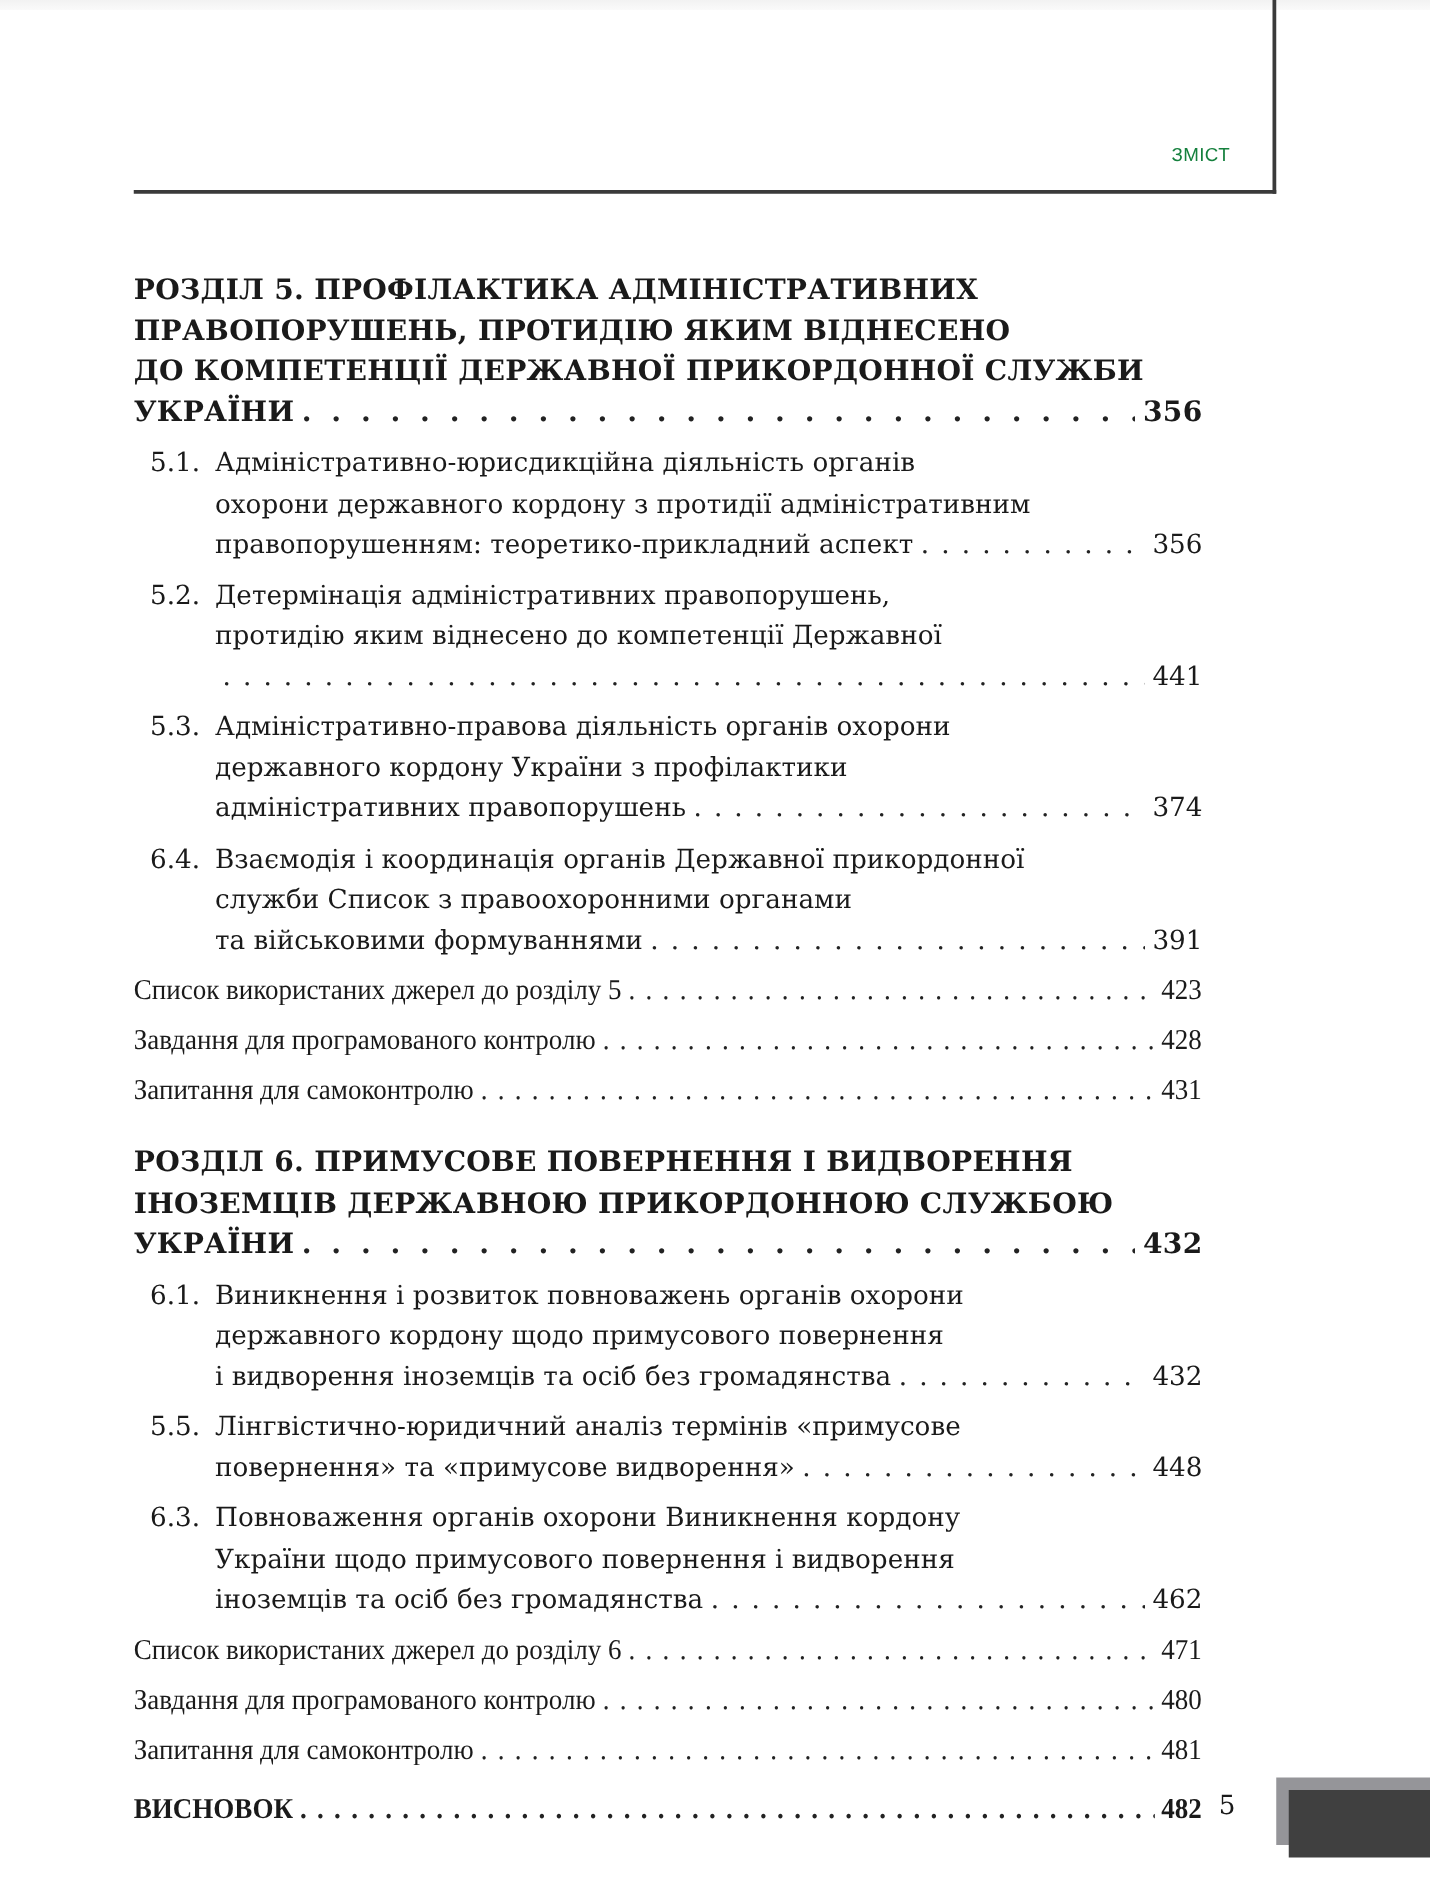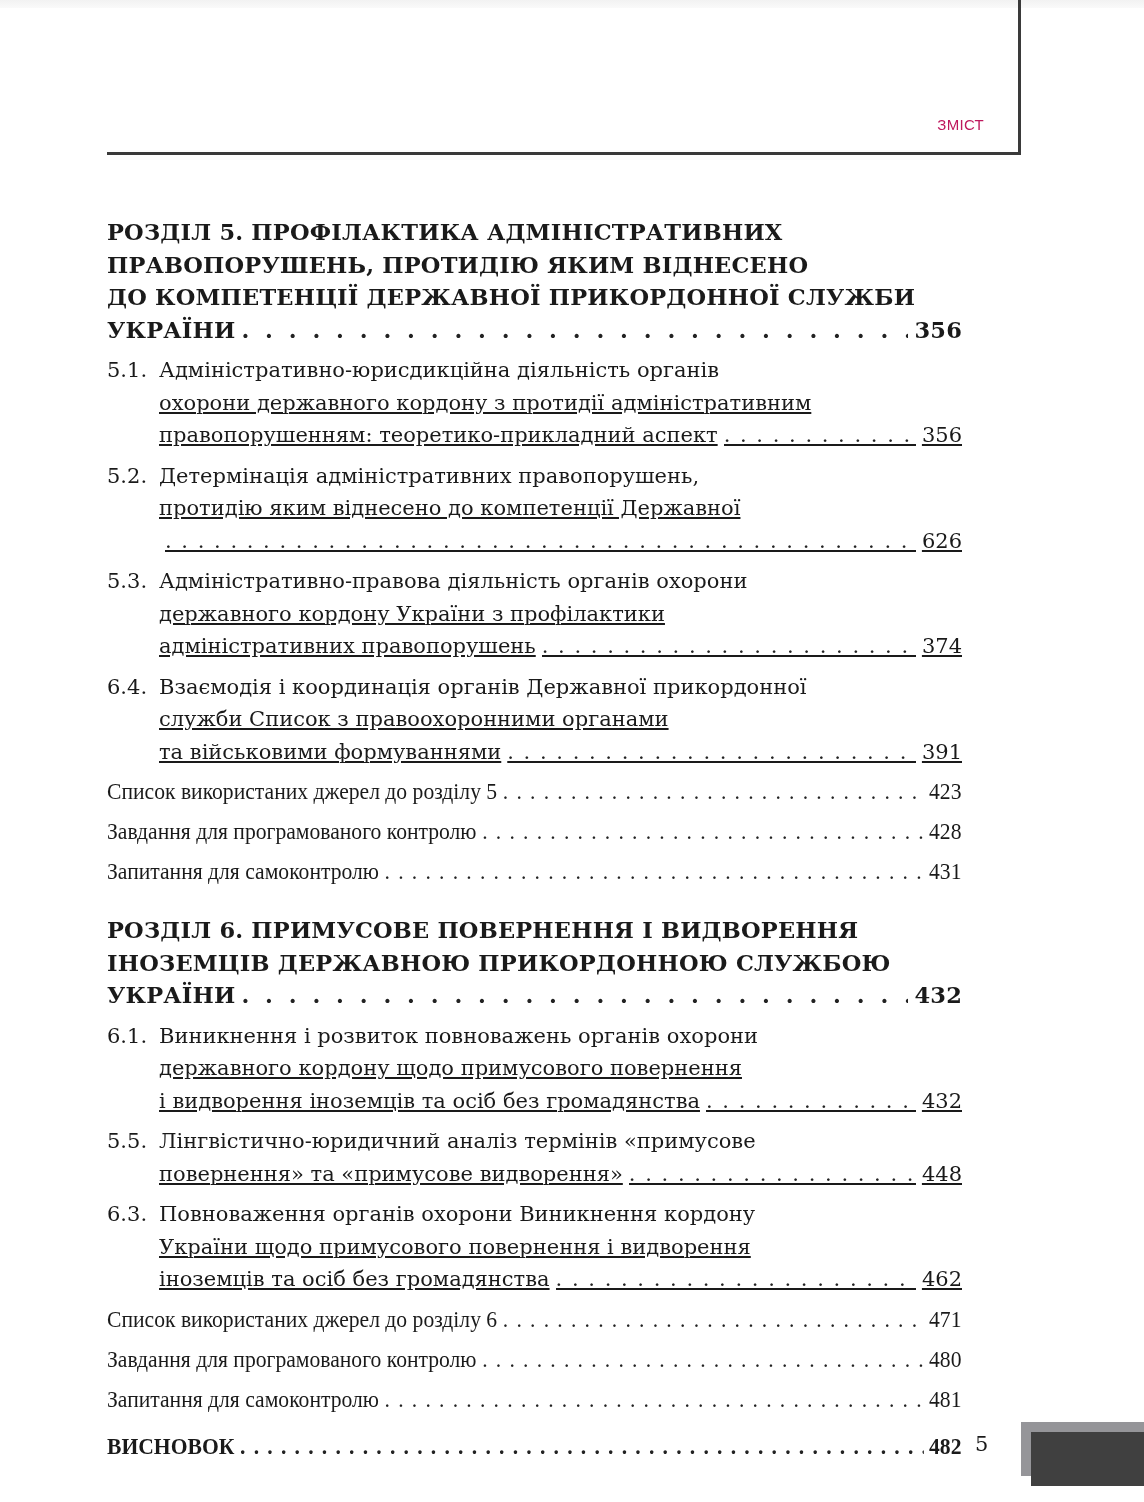--- a/index.html
+++ b/index.html
@@ -6,31 +6,31 @@
   body {
     width:1144px; height:1502px; position:relative; overflow:hidden;
     background:#ffffff; color:#1a1a1a;
     font-family:"DejaVu Serif", "Liberation Serif", serif;
   }
   .top-shade { position:absolute; left:0; top:0; width:1144px; height:8px; background:linear-gradient(#f2f2f2,#fafafa); }
   .frame-v { position:absolute; left:1018px; top:0; width:3px; height:155px; background:#3a3a3a; }
   .frame-h { position:absolute; left:107px; top:152px; width:914px; height:3px; background:#3a3a3a; }
   .running-head {
     position:absolute; right:160px; top:116px;
-    font-family:"Liberation Sans", sans-serif; font-size:15px; letter-spacing:0.3px; color:#be185d;
+    font-family:"Liberation Sans", sans-serif; font-size:15px; letter-spacing:0.3px; color:#15803d;
   }
   .toc { position:absolute; left:107px; top:180px; width:855px; }
   .entry { position:relative;margin-top:36px; }
   .line { display:flex; align-items:baseline; white-space:nowrap; }
   .chap { font-family:"DejaVu Serif", serif; font-weight:bold; font-size:22.5px; line-height:32.5px; letter-spacing:0.2px; }
   .chap .line { height:32.5px; }
-  .sec { font-size:21px; line-height:32.5px; margin-top:8px; }
+  .sec { font-size:21px; line-height:32.5px; margin-top:8px;margin-left:13px; }
   .sec .line { height:32.5px; }
   .sec .num { display:inline-block; width:52px; }
-  .sec .cont { padding-left:52px;text-decoration:underline; }
+  .sec .cont { padding-left:52px; }
   .extra { font-family:"Liberation Serif", serif; font-size:23px; line-height:32px; height:40px; display:flex; align-items:baseline; white-space:nowrap; transform:scaleX(0.94); transform-origin:left; width:909px; }
   .extra.first { margin-top:8px; }
   .concl { font-family:"Liberation Serif", serif; font-weight:bold; font-size:23px; margin-top:10px; height:40px; display:flex; align-items:baseline; white-space:nowrap; transform:scaleX(0.94); transform-origin:left; width:909px; }
   .dots { flex:1; overflow:hidden; margin:0 6px; letter-spacing:6px; color:#222; }
   .dots::before { content:". . . . . . . . . . . . . . . . . . . . . . . . . . . . . . . . . . . . . . . . . . . . . . . . . . . . . . . . . . . . . . . . . . . . . . . . . . . . . . . . . . . . . . . . . . . . . . . . . . . . . . . . . . . . . . . . . . . . . . . . . . . . . . . . . . . . . . . . . . . . . . . . . . . . . . . . ."; letter-spacing:0; word-spacing:3px; }
   .chap .dots::before { word-spacing:8px; }
   .pg { text-align:right; }
   .page-number { position:absolute; left:975px; top:1432px; font-size:21px; }
   .tab-light { position:absolute; left:1021px; top:1422px; width:123px; height:54px; background:#959599; }
   .tab-dark { position:absolute; left:1031px; top:1432px; width:113px; height:54px; background:#404040; }
@@ -74,21 +74,21 @@
   <div class="entry sec">
     <div class="line">
         <span class="num">5.2.</span>
         <span>Детермінація адміністративних правопорушень,</span>
       </div>
     <div class="line cont">
         <span>протидію яким віднесено до компетенції Державної</span>
       </div>
     <div class="line cont">
         <span class="dots"></span>
-        <span class="pg">626</span>
+        <span class="pg">441</span>
       </div>
   </div>
 
   <div class="entry sec">
     <div class="line">
         <span class="num">5.3.</span>
         <span>Адміністративно-правова діяльність органів охорони</span>
       </div>
     <div class="line cont">
         <span>державного кордону України з профілактики</span>

